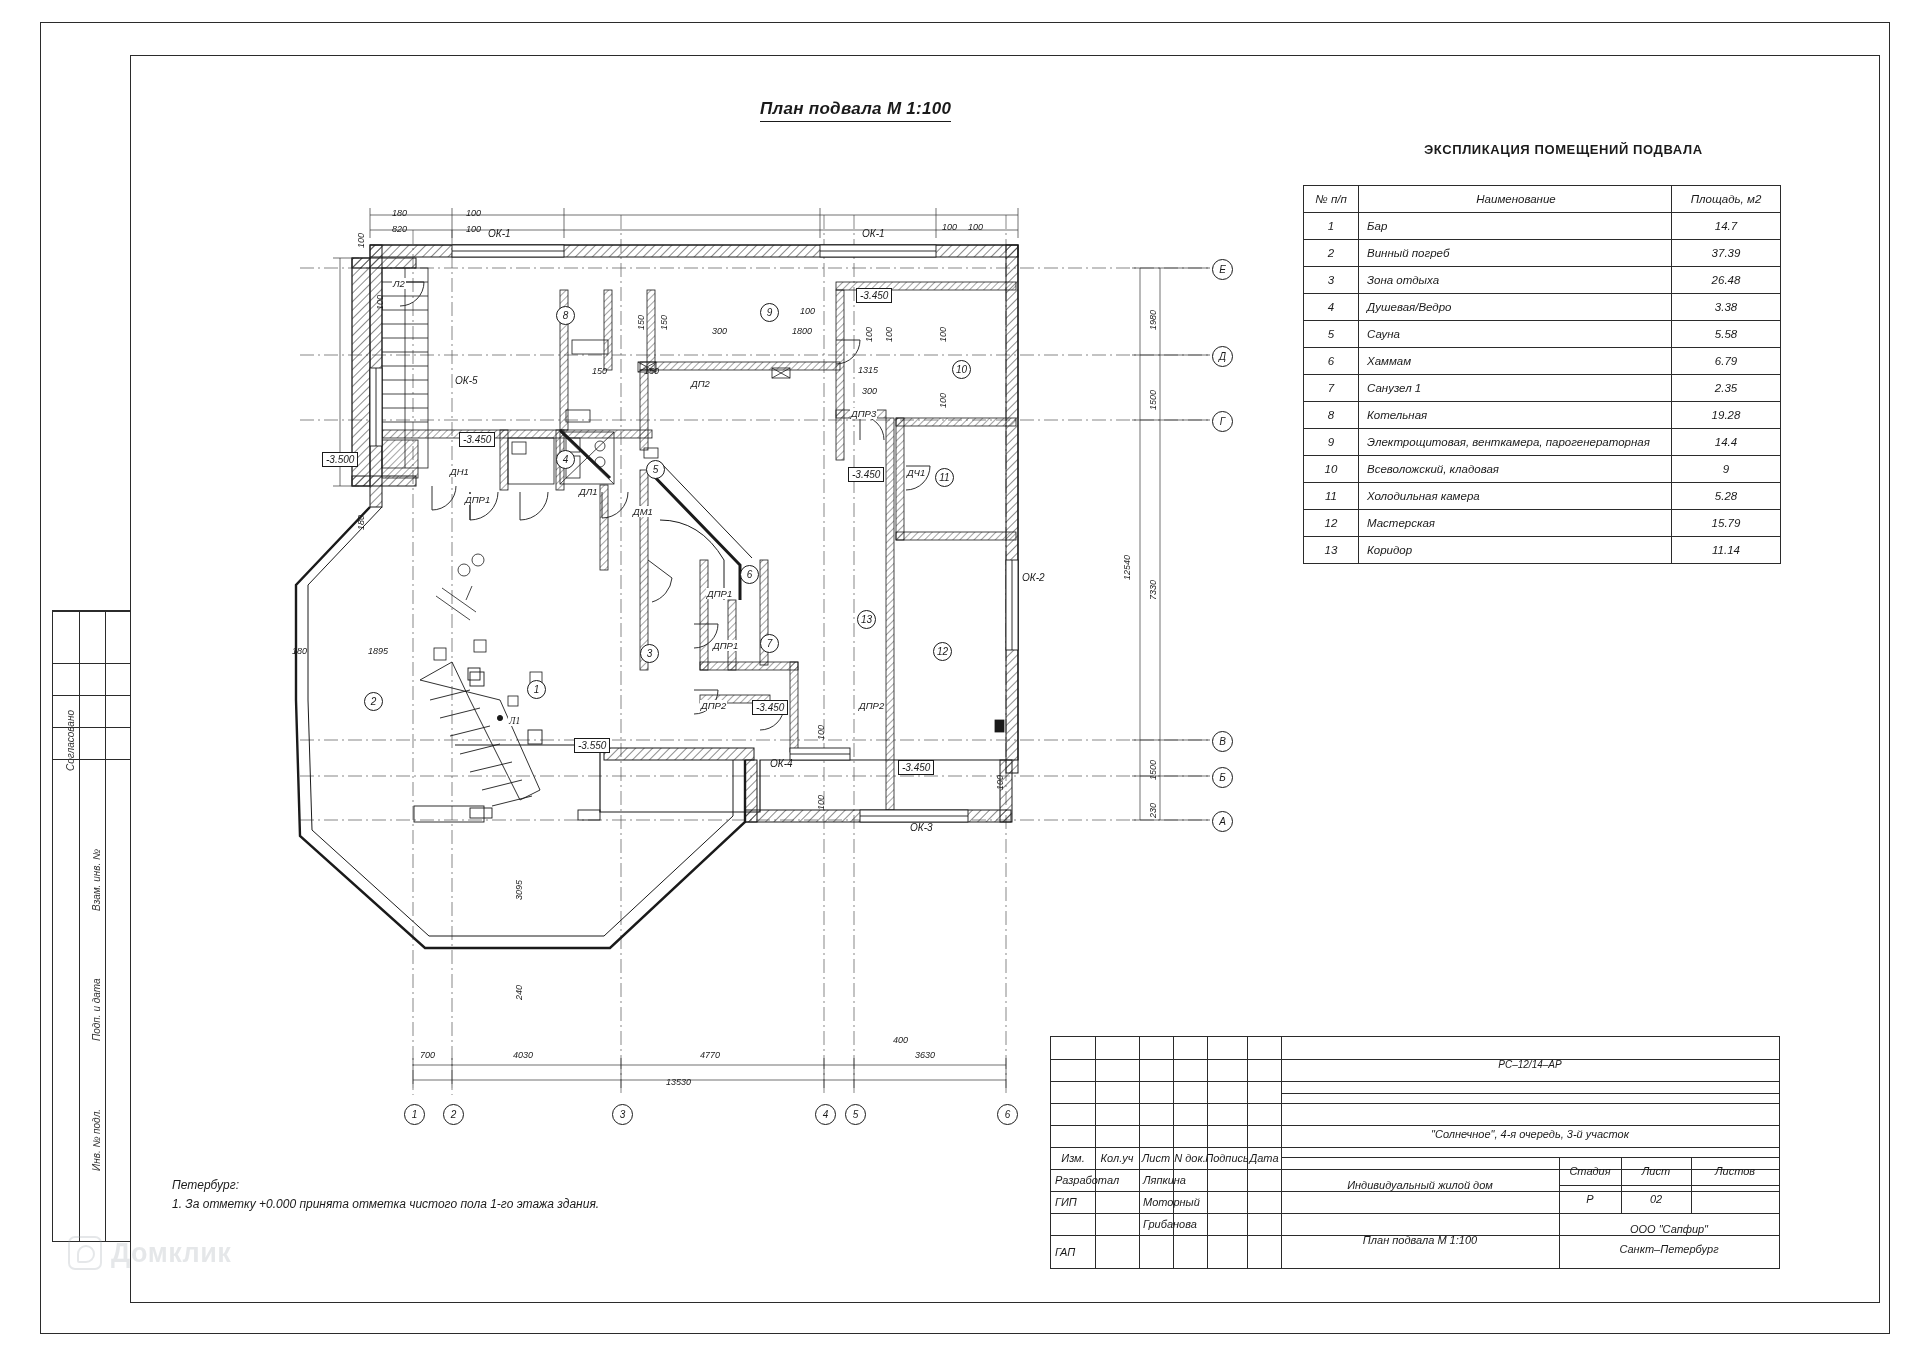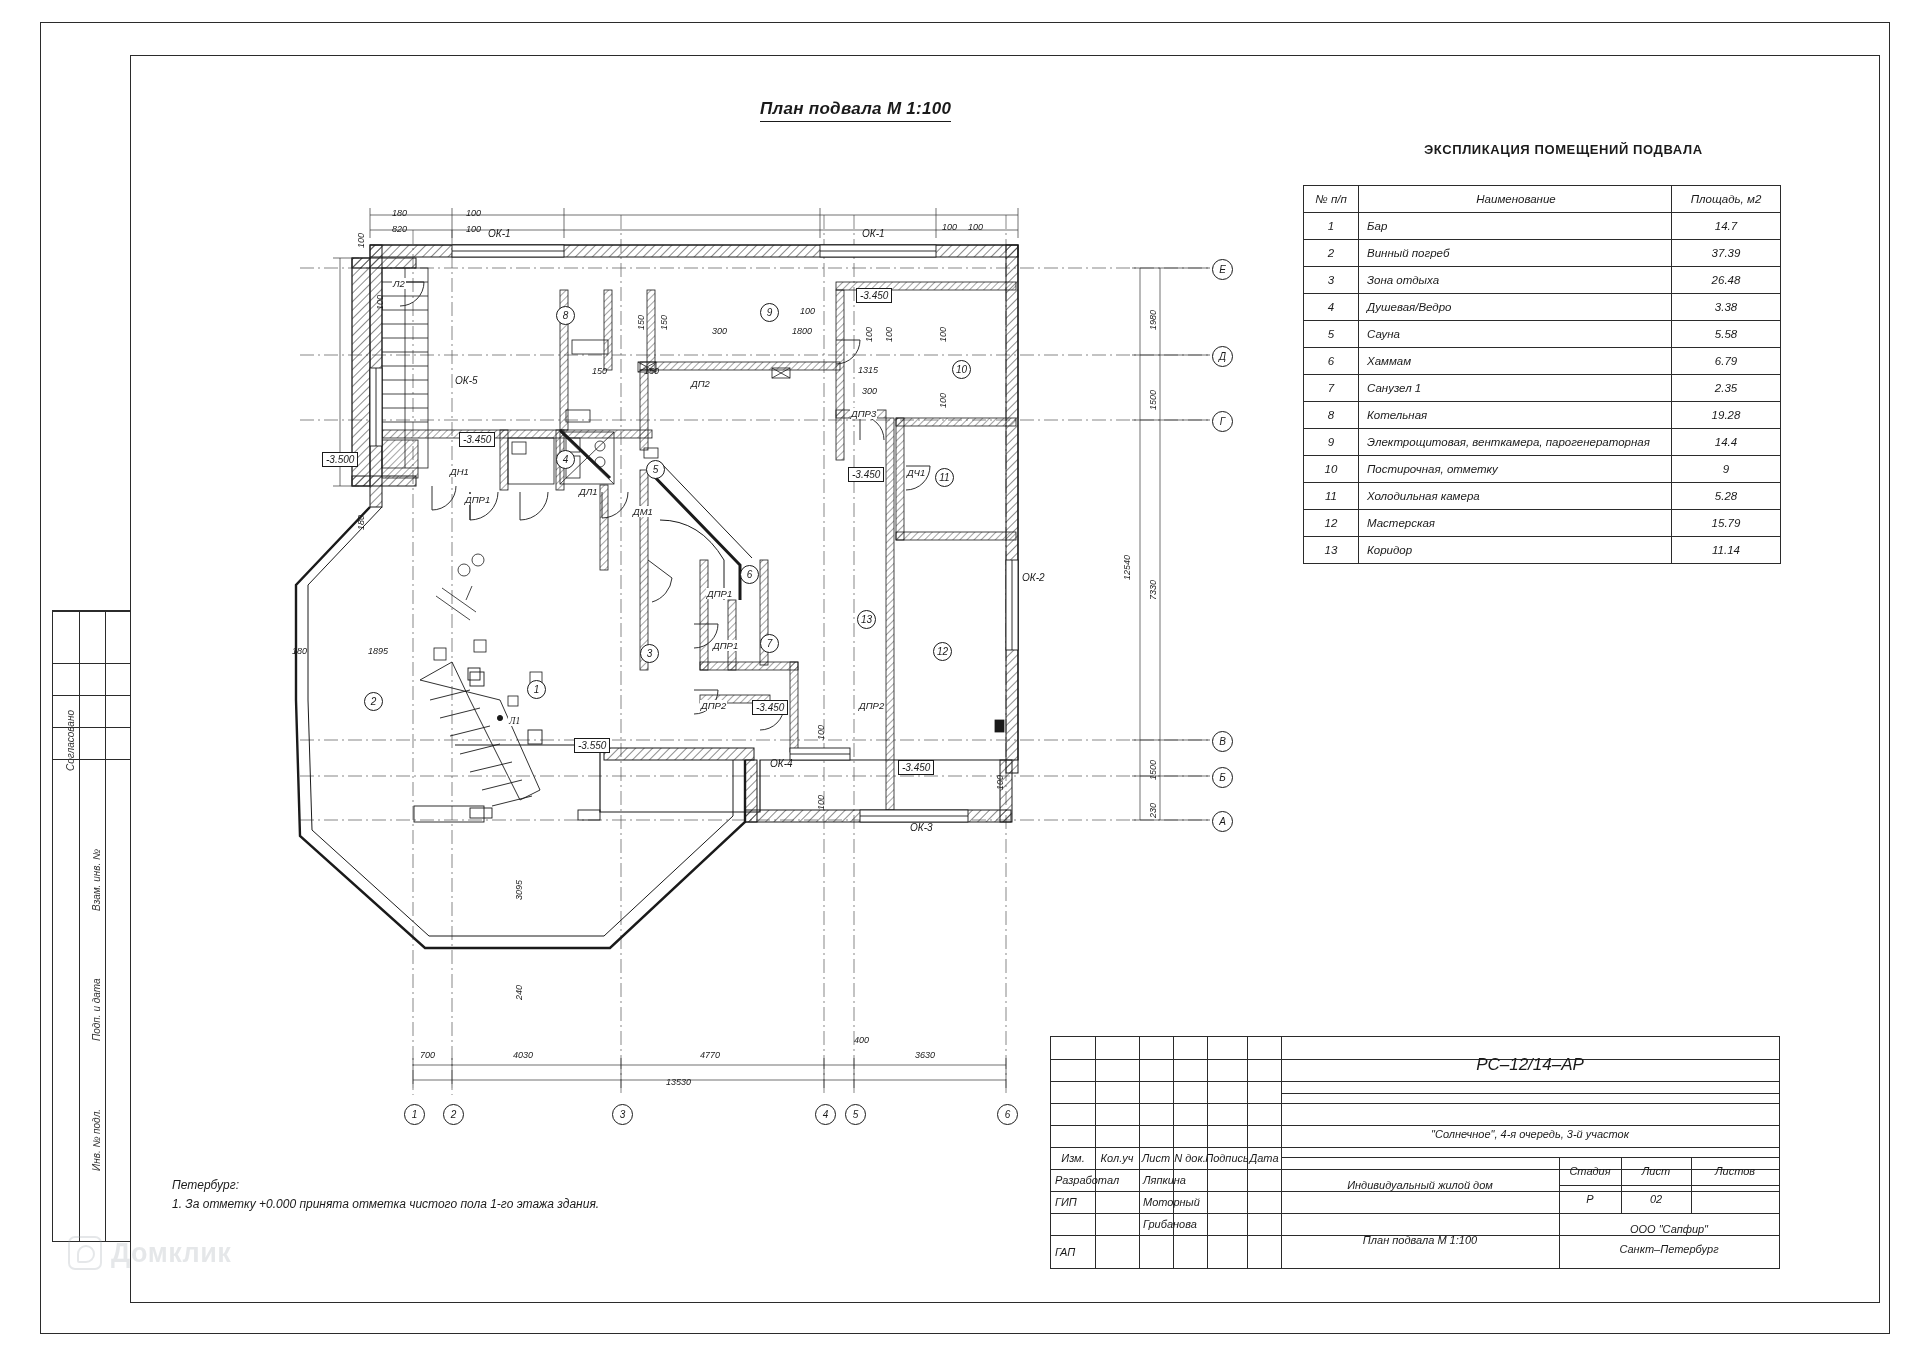--- a/index.html
+++ b/index.html
@@ -118,21 +118,21 @@
     position: absolute;
     font-size: 11px;
     font-style: italic;
     display: flex;
     align-items: center;
     justify-content: center;
     text-align: center;
     line-height: 1.15;
   }
   .tb-cell.left { justify-content: flex-start; padding-left: 4px; }
-  .tb-code { font-size: 17px; font-style: italic; }
+  .tb-code { font-size: 10px; font-style: italic; }
 
   
   .notes {
     position: absolute;
     left: 172px; top: 1176px;
     font-size: 12px;
     font-style: italic;
     line-height: 1.6;
   }
 
@@ -290,21 +290,21 @@
           <td class="c-name">Котельная</td>
           <td class="c-area">19.28</td>
         </tr>
       <tr>
           <td class="c-num">9</td>
           <td class="c-name">Электрощитовая, венткамера, парогенераторная</td>
           <td class="c-area">14.4</td>
         </tr>
       <tr>
           <td class="c-num">10</td>
-          <td class="c-name">Постирочная, отметку</td>
+          <td class="c-name">Всеволожский, кладовая</td>
           <td class="c-area">9</td>
         </tr>
       <tr>
           <td class="c-num">11</td>
           <td class="c-name">Холодильная камера</td>
           <td class="c-area">5.28</td>
         </tr>
       <tr>
           <td class="c-num">12</td>
           <td class="c-name">Мастерская</td>
@@ -714,21 +714,21 @@
     <div class="lbl sm rot" style="left:884px; top:342px;">100</div>
     <div class="lbl sm rot" style="left:938px; top:342px;">100</div>
     <div class="lbl sm rot" style="left:938px; top:408px;">100</div>
     <div class="lbl sm rot" style="left:816px; top:740px;">100</div>
     <div class="lbl sm rot" style="left:816px; top:810px;">100</div>
     <div class="lbl sm rot" style="left:995px; top:790px;">100</div>
 
     <div class="lbl sm" style="left:420px; top:1050px;">700</div>
     <div class="lbl sm" style="left:513px; top:1050px;">4030</div>
     <div class="lbl sm" style="left:700px; top:1050px;">4770</div>
-    <div class="lbl sm" style="left:854px; top:1035px;">400</div>
+    <div class="lbl sm" style="left:854px; top:1035px;padding-left:39px;">400</div>
     <div class="lbl sm" style="left:915px; top:1050px;">3630</div>
     <div class="lbl sm" style="left:666px; top:1077px;">13530</div>
 
     <div class="lbl sm rot" style="left:1148px; top:330px;">1980</div>
     <div class="lbl sm rot" style="left:1148px; top:410px;">1500</div>
     <div class="lbl sm rot" style="left:1148px; top:600px;">7330</div>
     <div class="lbl sm rot" style="left:1122px; top:580px;">12540</div>
     <div class="lbl sm rot" style="left:1148px; top:780px;">1500</div>
     <div class="lbl sm rot" style="left:1148px; top:818px;">230</div>
 

